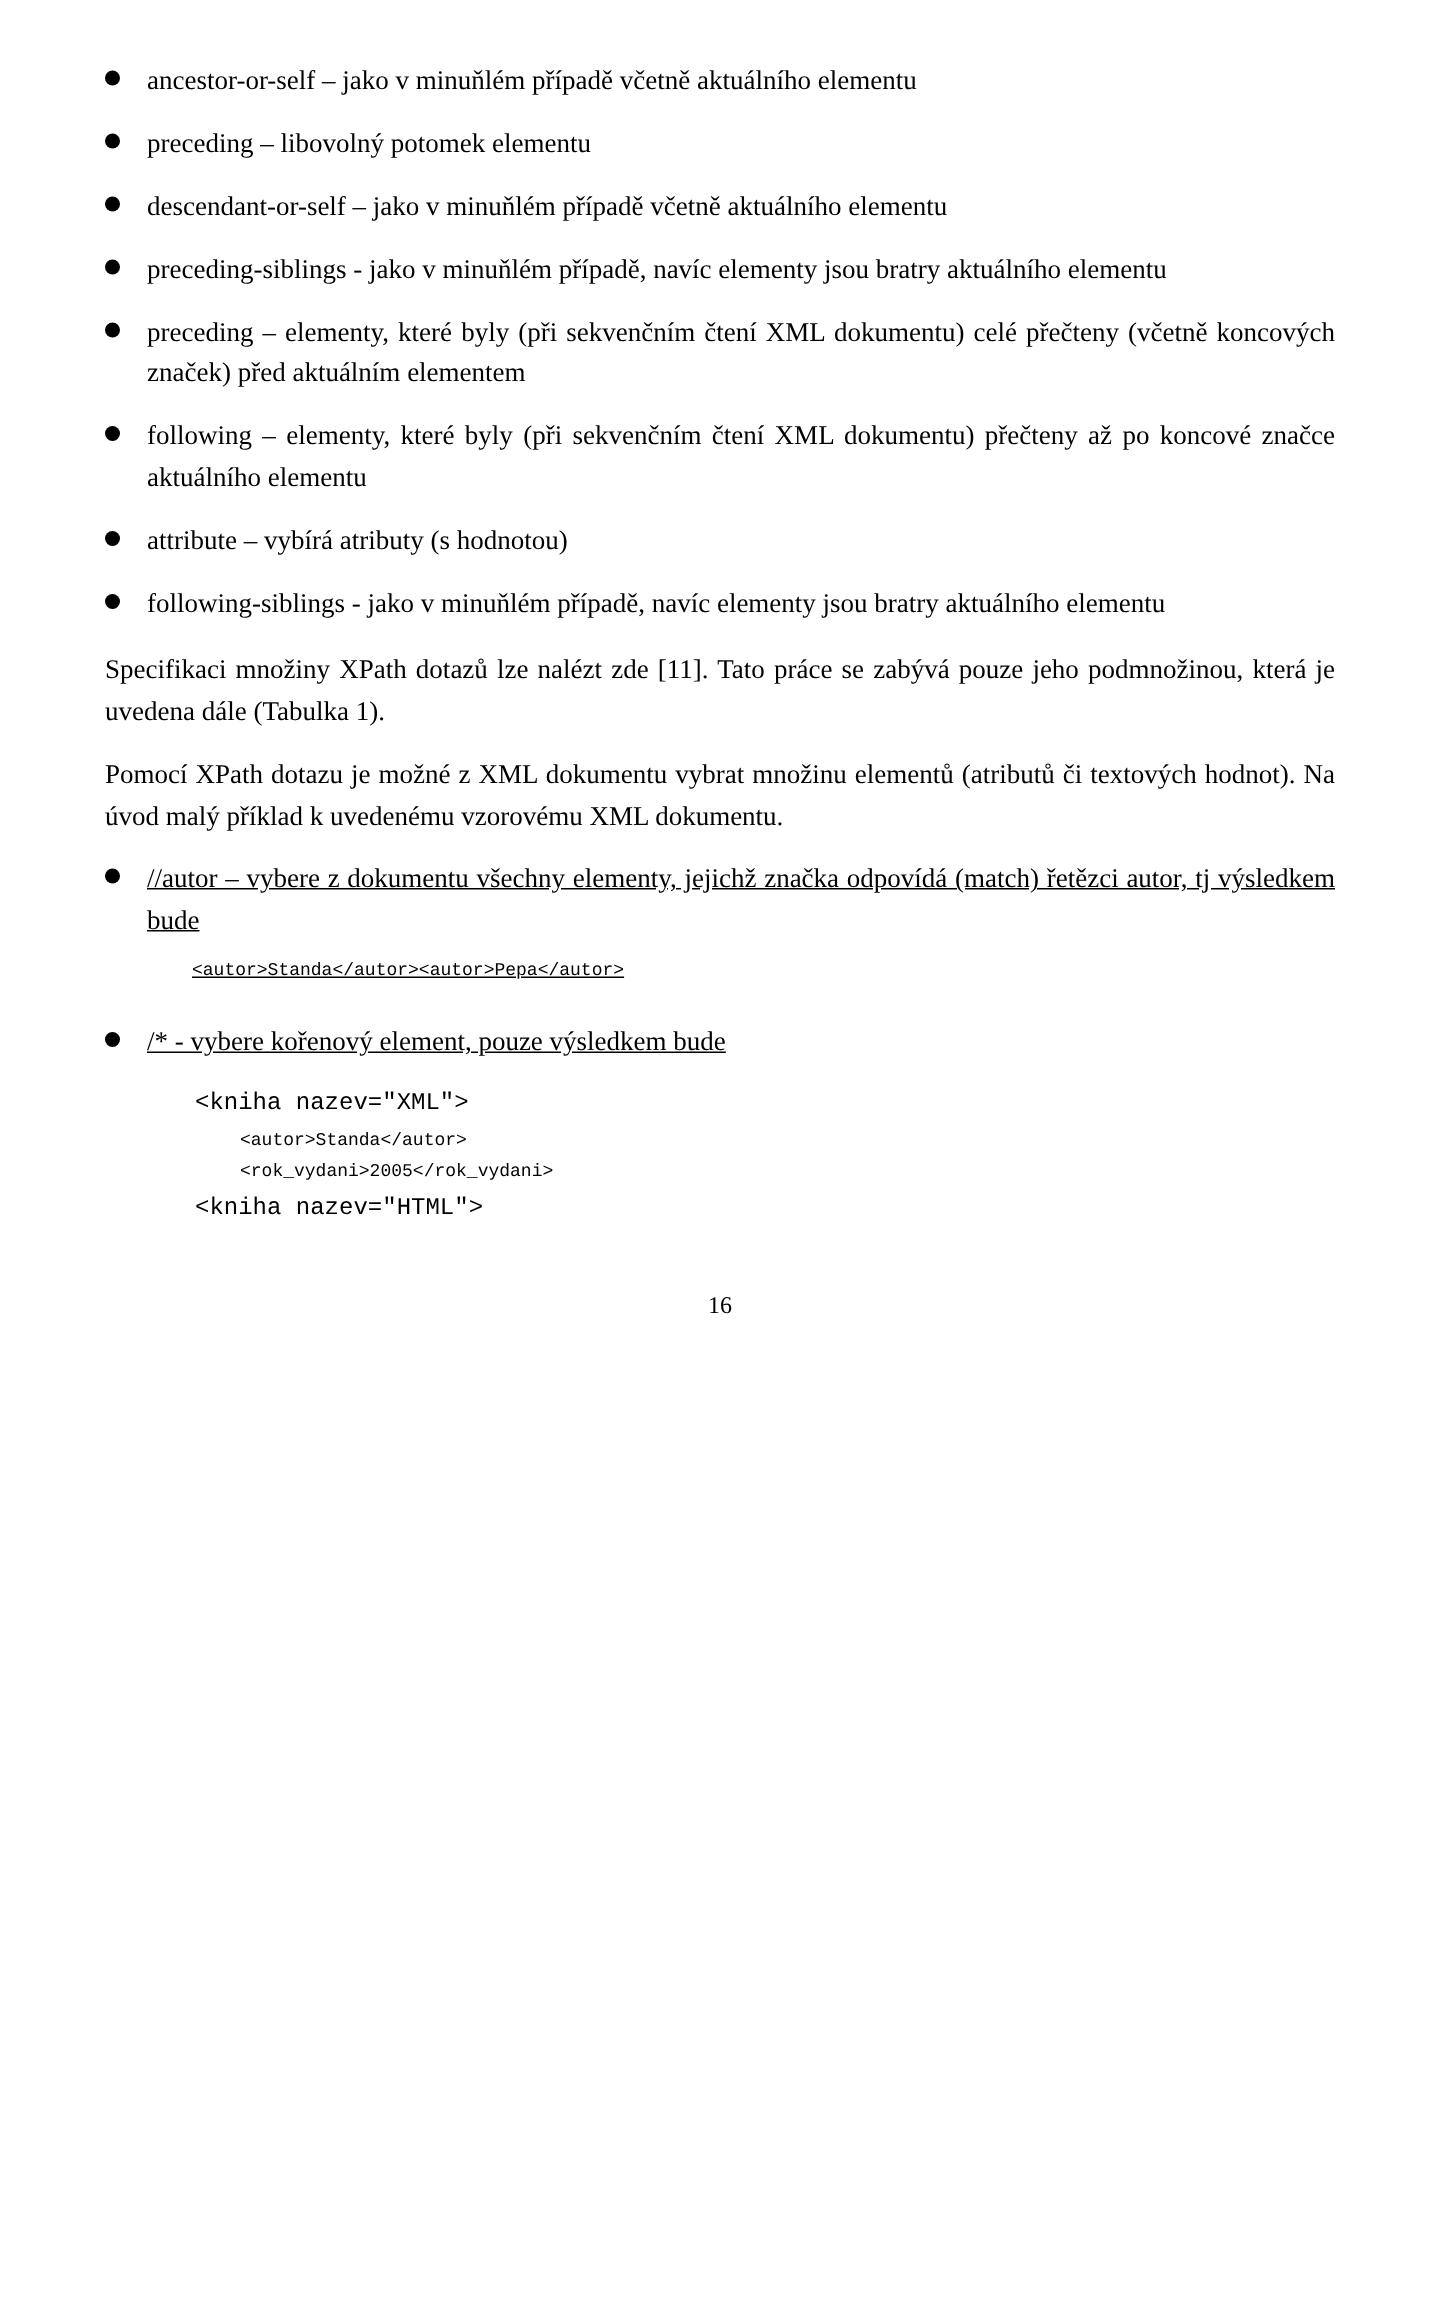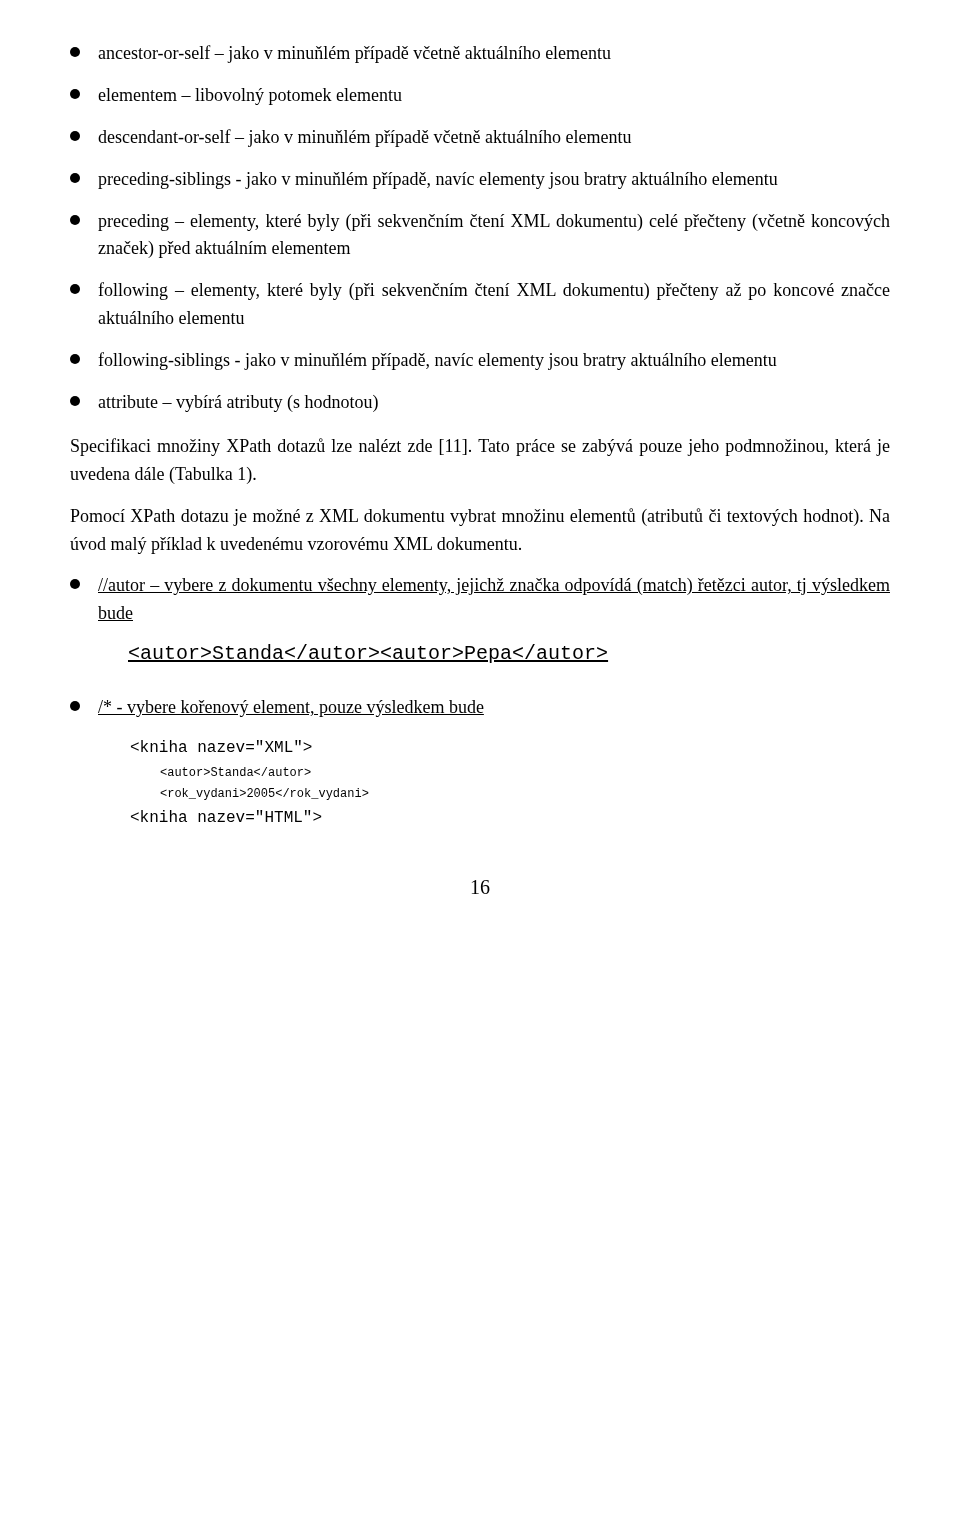--- a/index.html
+++ b/index.html
@@ -53,21 +53,21 @@
       text-align: justify;
     }
 
     .paragraph {
       text-align: justify;
       margin-bottom: 14px;
     }
 
     .code-block {
       font-family: "Courier New", Courier, monospace;
-      font-size: 20px;
+      font-size: 12px;
       margin: 10px 0 10px 30px;
       line-height: 1.6;
     }
 
     .code-block-indented {
       font-family: "Courier New", Courier, monospace;
       font-size: 16px;
       margin: 2px 0 2px 60px;
       line-height: 1.6;
     }
@@ -75,65 +75,65 @@
     .code-block-deep {
       font-family: "Courier New", Courier, monospace;
       font-size: 12px;
       margin: 2px 0 2px 90px;
       line-height: 1.6;
     }
 
     .page-number {
       text-align: center;
       margin-top: 40px;
-      font-size: 20px;
+      font-size: 16px;
     }
 
     .section-gap {
       margin-bottom: 10px;
       text-decoration: underline;
     }
   </style>
 </head>
 <body>
 
 <div class="content-wrapper">
 
   <ul class="bullet-list">
     <li>
       <span class="bullet-dot"></span>
       <span class="bullet-text">ancestor-or-self – jako v&nbsp;minuňlém případě včetně aktuálního elementu</span>
     </li>
     <li>
       <span class="bullet-dot"></span>
-      <span class="bullet-text">elementem – libovolný potomek elementu</span>
+      <span class="bullet-text">preceding – libovolný potomek elementu</span>
     </li>
     <li>
       <span class="bullet-dot"></span>
       <span class="bullet-text">descendant-or-self – jako v&nbsp;minuňlém případě včetně aktuálního elementu</span>
     </li>
     <li>
       <span class="bullet-dot"></span>
       <span class="bullet-text">preceding-siblings - jako v&nbsp;minuňlém případě, navíc elementy jsou bratry aktuálního elementu</span>
     </li>
     <li>
       <span class="bullet-dot"></span>
       <span class="bullet-text">preceding – elementy, které byly (při sekvenčním čtení XML dokumentu) celé přečteny (včetně koncových značek) před aktuálním elementem</span>
     </li>
     <li>
       <span class="bullet-dot"></span>
       <span class="bullet-text">following – elementy, které byly (při sekvenčním čtení XML dokumentu) přečteny až po koncové značce aktuálního elementu</span>
     </li>
     <li>
       <span class="bullet-dot"></span>
-      <span class="bullet-text">following-siblings - jako v&nbsp;minuňlém případě, navíc elementy jsou bratry aktuálního elementu</span>
+      <span class="bullet-text">attribute – vybírá atributy (s hodnotou)</span>
     </li>
     <li>
       <span class="bullet-dot"></span>
-      <span class="bullet-text">attribute – vybírá atributy (s hodnotou)</span>
+      <span class="bullet-text">following-siblings - jako v&nbsp;minuňlém případě, navíc elementy jsou bratry aktuálního elementu</span>
     </li>
   </ul>
 
   <p class="paragraph">Specifikaci množiny XPath dotazů lze nalézt zde [11]. Tato práce se zabývá pouze jeho podmnožinou, která je uvedena dále (Tabulka 1).</p>
   <p class="paragraph">Pomocí XPath dotazu je možné z XML dokumentu vybrat množinu elementů (atributů či textových hodnot). Na úvod malý příklad k uvedenému vzorovému XML dokumentu.</p>
 
   <ul class="bullet-list section-gap">
     <li>
       <span class="bullet-dot"></span>
       <div class="bullet-text">

